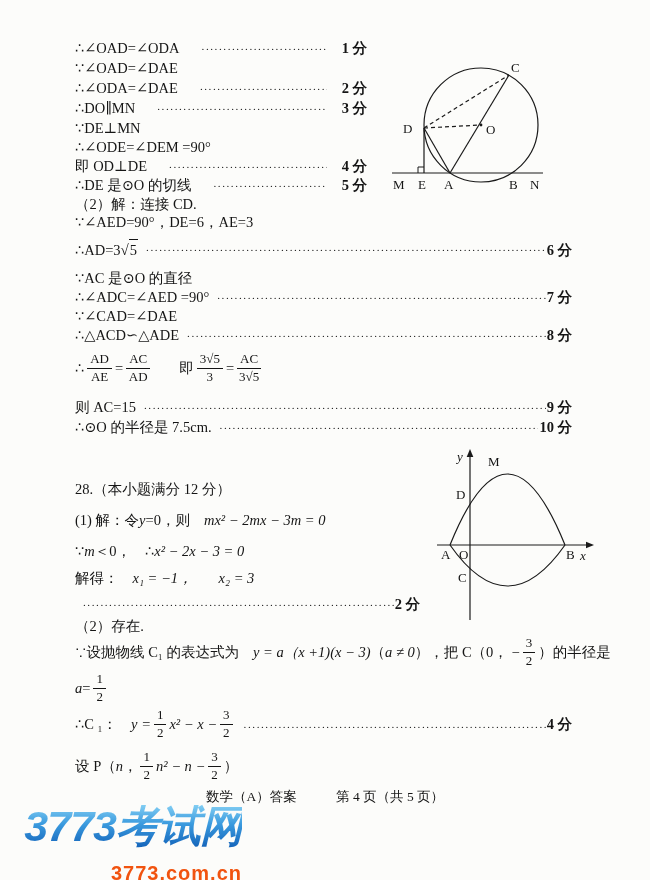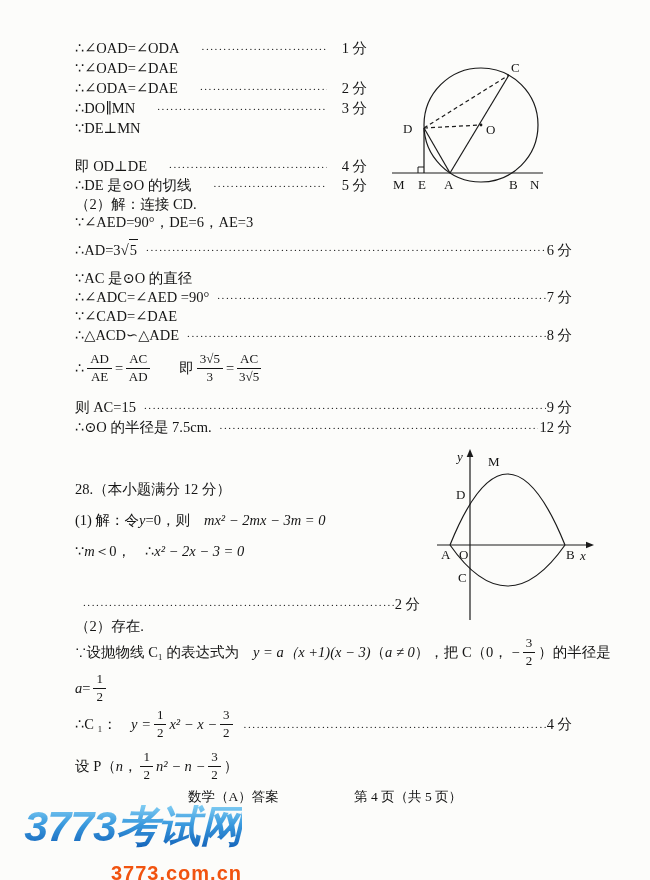--- a/index.html
+++ b/index.html
@@ -7,34 +7,34 @@
         font-family:"Liberation Serif","DejaVu Serif",serif;color:#151515;}
   .line{position:absolute;left:75px;white-space:nowrap;font-size:14.5px;line-height:20px;
         display:flex;align-items:baseline;}
   .fl{align-items:center;}
   .w1{width:292px;gap:14px;}
   .w2{width:497px;}
   .w3{width:345px;}
   .leader{flex:1;min-width:0;overflow:hidden;white-space:nowrap;letter-spacing:1.6px;
           font-size:11px;padding:0 3px 1px 8px;align-self:flex-end;transform:translateY(-2px);}
   .fl .leader{align-self:center;transform:none;}
-  .score{margin-left:1px;}
+  .score{margin-left:1px;font-weight:bold;}
   .it{font-style:italic;}
   .frac{display:inline-block;text-align:center;vertical-align:middle;font-size:13px;
         line-height:1.15;margin:0 3px;}
   .frac .num{display:block;border-bottom:1px solid #151515;padding:0 3px 1px;}
   .frac .den{display:block;padding-top:1px;}
   .sqrt-sign{font-size:15px;}
   .sqrt-rad{border-top:1px solid #151515;padding:0 1px;}
   .gap-l{margin-left:26px;}
   .gap-m{margin-left:14px;}
   .fig{position:absolute;}
   .fig svg text{font-family:"Liberation Serif","DejaVu Serif",serif;font-size:13px;fill:#151515;}
   .footer{position:absolute;top:788px;left:0;width:650px;text-align:center;font-size:13.5px;}
-  .footer span{margin:0 36px;}
+  .footer span{margin:0 18px;}
   .wm{position:absolute;left:12px;top:804px;width:230px;text-align:right;
       font-family:"Liberation Sans","DejaVu Sans",sans-serif;}
   .wm-title{display:block;font-size:43px;font-weight:bold;font-style:italic;line-height:1.05;
       letter-spacing:-1px;background:linear-gradient(180deg,#85d0f4 0%,#3a9ade 45%,#1261b8 100%);
       -webkit-background-clip:text;background-clip:text;color:transparent;}
   .wm-domain{display:block;font-size:20px;font-weight:bold;letter-spacing:1px;line-height:1.2;margin-top:12px;}
 </style>
 </head>
 <body>
 
@@ -54,20 +54,23 @@
     <span class="score">2 分</span>
   </div>
   <div class="line w1" style="top:98px">
     <span>∴DO∥MN</span>
     <span class="leader">........................................................................................................................</span>
     <span class="score">3 分</span>
   </div>
   <div class="line" style="top:118px">
     <span>∵DE⊥MN</span>
   </div>
+  <div class="line" style="top:137px">
+    <span>∴∠ODE=∠DEM =90°</span>
+  </div>
   <div class="line w1" style="top:156px">
     <span>即 OD⊥DE</span>
     <span class="leader">........................................................................................................................</span>
     <span class="score">4 分</span>
   </div>
   <div class="line w1" style="top:175px">
     <span>∴DE 是⊙O 的切线</span>
     <span class="leader">........................................................................................................................</span>
     <span class="score">5 分</span>
   </div>
@@ -125,21 +128,21 @@
   </div>
 
   <div class="line w2" style="top:397px">
     <span>则 AC=15</span>
     <span class="leader">........................................................................................................................</span>
     <span class="score">9 分</span>
   </div>
   <div class="line w2" style="top:417px">
     <span>∴⊙O 的半径是 7.5cm.</span>
     <span class="leader">........................................................................................................................</span>
-    <span class="score">12 分</span>
+    <span class="score">10 分</span>
   </div>
 
   <div class="fig" style="left:385px;top:48px">
     <svg width="210" height="152" viewBox="0 0 210 152">
       <g stroke="#1a1a1a" stroke-width="1.2" fill="none">
         <circle cx="96" cy="77" r="57"></circle>
         <line x1="7" y1="125" x2="158" y2="125"></line>
         <line x1="39" y1="80" x2="39" y2="125"></line>
         <line x1="39" y1="80" x2="65" y2="125"></line>
         <line x1="65" y1="125" x2="124" y2="27"></line>
@@ -168,20 +171,25 @@
       <span> =0，则</span>
       <span class="it gap-m">mx² − 2mx − 3m = 0</span>
   </div>
   <div class="line" style="top:541px">
     <span>∵ </span>
       <span class="it">m</span>
       <span> ＜0，</span>
       <span class="gap-m">∴ </span>
       <span class="it">x² − 2x − 3 = 0</span>
   </div>
+  <div class="line" style="top:568px">
+    <span>解得：</span>
+      <span class="it gap-m">x₁ = −1，</span>
+      <span class="it gap-l">x₂ = 3</span>
+  </div>
   <div class="line w3" style="top:594px">
     <span class="leader">........................................................................................................................</span>
     <span class="score">2 分</span>
   </div>
   <div class="line" style="top:616px">
     <span>（2）存在.</span>
   </div>
   <div class="line fl" style="top:636px">
     <span>∵设抛物线 C₁ 的表达式为</span>
       <span class="it gap-m">y = a（x +1)(x − 3)</span>

